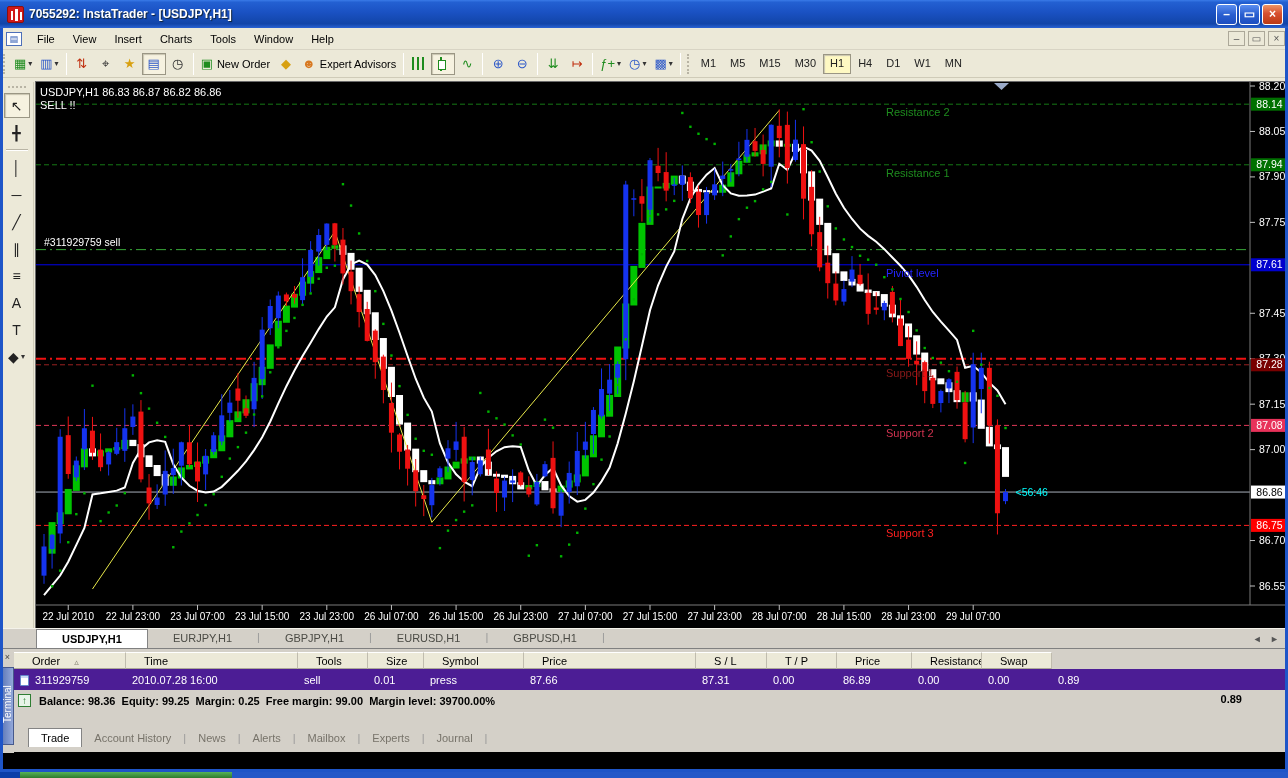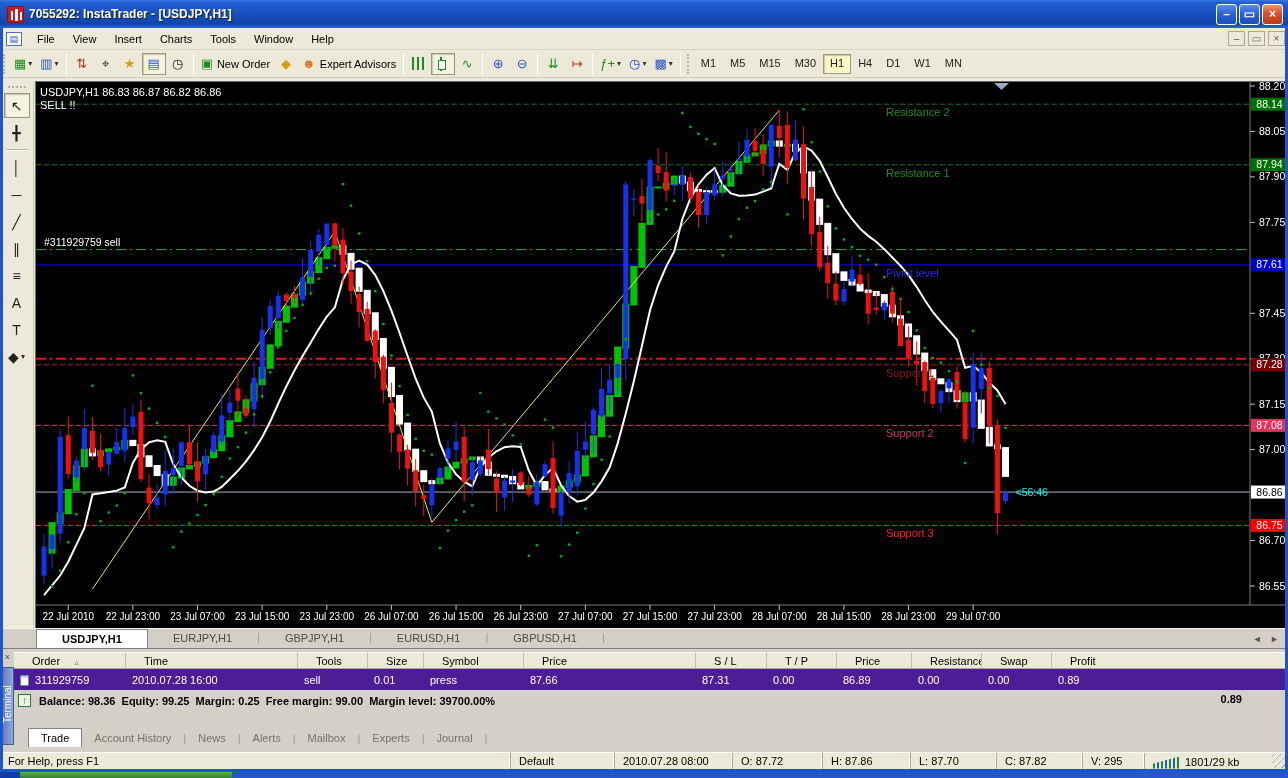--- a/index.html
+++ b/index.html
@@ -884,21 +884,20 @@
         <div class="cell c1 num">Time</div>
         <div class="cell c2 num">Tools</div>
         <div class="cell c3 num">Size</div>
         <div class="cell c4 num">Symbol</div>
         <div class="cell c5 num">Price</div>
         <div class="cell c6 num">S / L</div>
         <div class="cell c7 num">T / P</div>
         <div class="cell c8 num">Price</div>
         <div class="cell c9 num">Resistance</div>
         <div class="cell c10 num">Swap</div>
-        <div class="cell c11 num">Profit</div>
       </div>
       <div class="trow order-row">
         <div class="cell c0"><span class="doc-ico"></span><span>311929759</span></div>
         <div class="cell c1 num">2010.07.28 16:00</div>
         <div class="cell c2 num">sell</div>
         <div class="cell c3 num">0.01</div>
         <div class="cell c4 num">press</div>
         <div class="cell c5 num">87.66</div>
         <div class="cell c6 num">87.31</div>
         <div class="cell c7 num">0.00</div>
@@ -923,35 +922,20 @@
         <div class="ttab">Mailbox</div>
         <span class="ttab-sep">|</span>
         <div class="ttab">Experts</div>
         <span class="ttab-sep">|</span>
         <div class="ttab">Journal</div>
         <span class="ttab-sep">|</span>
       </div>
     </div>
   </div>
 
-  <div class="statusbar">
-    <div class="sb-panel sb-left">For Help, press F1</div>
-    <div class="sb-panel" style="width:104px">Default</div>
-    <div class="sb-panel" style="width:118px">2010.07.28 08:00</div>
-    <div class="sb-panel" style="width:90px">O: 87.72</div>
-    <div class="sb-panel" style="width:88px">H: 87.86</div>
-    <div class="sb-panel" style="width:86px">L: 87.70</div>
-    <div class="sb-panel" style="width:86px">C: 87.82</div>
-    <div class="sb-panel" style="width:62px">V: 295</div>
-    <div class="sb-panel sb-traffic" style="width:128px">
-      <span class="sb-hist"></span>
-      <span>1801/29 kb</span>
-    </div>
-    <div class="sb-grip"></div>
-  </div>
 
   <div class="frame-left"></div>
   <div class="frame-right"></div>
   <div class="frame-bottom"></div>
   <div class="taskbar">
     <div class="task-dark"></div>
     <div class="task-start"></div>
   </div>
 </div>
 

